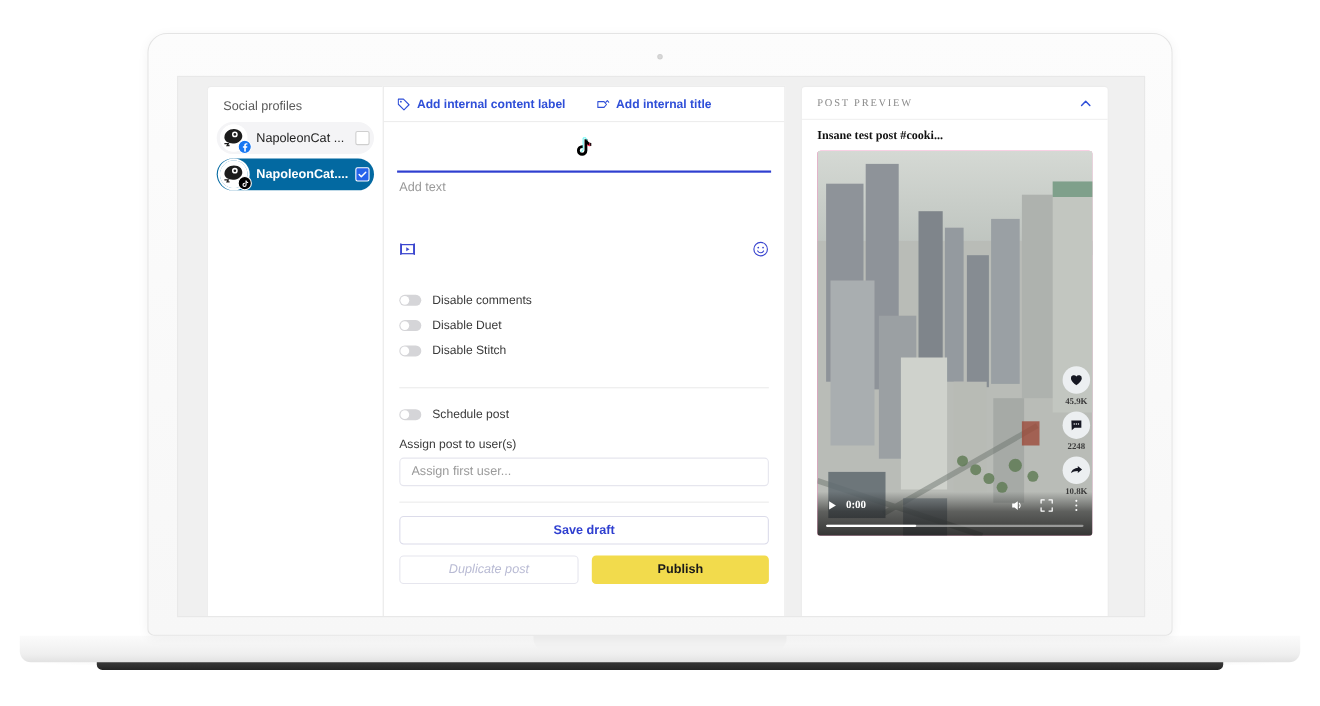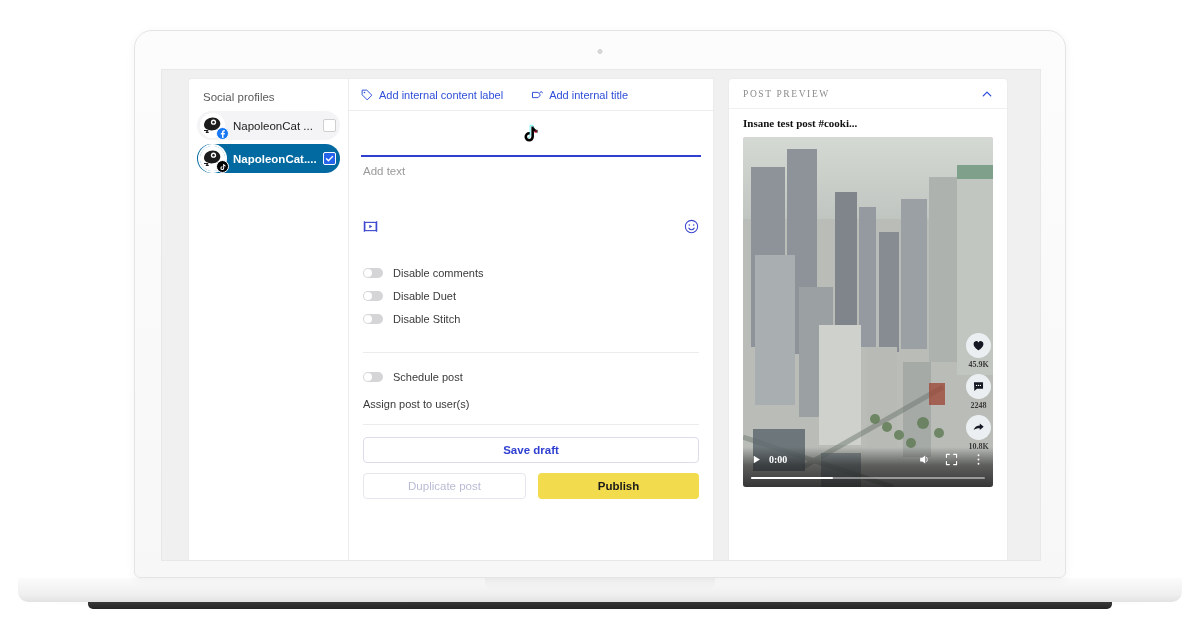--- a/index.html
+++ b/index.html
@@ -116,21 +116,21 @@
   #editor-panel {
     left: 186px; top: 8px; width: 366px; height: 490px;
     border: 1px solid #ececec;
   }
   #editor-topbar {
     height: 32px; display: flex; align-items: center;
     border-bottom: 1px solid #ededed; padding-left: 12px;
   }
   .top-action {
     display: flex; align-items: flex-start; gap: 6px;
-    font-size: 11px; color: #2f4fd8; font-weight: normal;
+    font-size: 11px; color: #2f4fd8; font-weight: bold;
     margin-right: 28px;
   }
   #network-tabs {
     height: 46px; position: relative;
     display: flex; align-items: center; justify-content: center;
   }
   #tab-underline {
     position: absolute; left: 12px; right: 12px; bottom: 0;
     height: 2.5px; background: #2f3fd0;
   }
@@ -175,21 +175,21 @@
     height: 26px; border-radius: 4px; font-size: 11.5px;
     display: flex; align-items: center; justify-content: center;
     font-family: "Liberation Sans", sans-serif; cursor: pointer;
   }
   #save-draft-btn {
     width: 100%; border: 1px solid #dcdcea; background: #fff;
     color: #2f3fd0; font-weight: bold;
   }
   #btn-row { display: flex; gap: 12px; margin-top: 10px; }
   #duplicate-btn {
-    flex: 1; border: 1px solid #e6e6ee; background: #fff; color: #b9bbd4;
+    flex: 1; border: 1px solid #e6e6ee; background: #fff; color: #b9bbd4; font-style: italic;
   }
   #publish-btn {
     flex: 1; border: none; background: #f2db4c; color: #1a1a1a; font-weight: bold;
   }
 
   
   #preview-panel {
     left: 566px; top: 8px; width: 280px; height: 490px;
     border: 1px solid #ececec; border-radius: 4px; font-family: Liberation Serif, serif;
   }
@@ -389,20 +389,21 @@
           <div id="section-divider"></div>
 
           <div id="schedule-block">
             <div class="toggle-row">
               <span class="toggle">
                   <span class="knob"></span>
                 </span>
               <span class="toggle-label">Schedule post</span>
             </div>
             <div id="assign-label">Assign post to user(s)</div>
+            <input id="assign-input" type="text" placeholder="Assign first user..." style="">
           </div>
 
           <div id="footer-divider"></div>
 
           <div id="action-buttons">
             <div class="btn" id="save-draft-btn">Save draft</div>
             <div id="btn-row">
               <div class="btn" id="duplicate-btn">Duplicate post</div>
               <div class="btn" id="publish-btn">Publish</div>
             </div>

